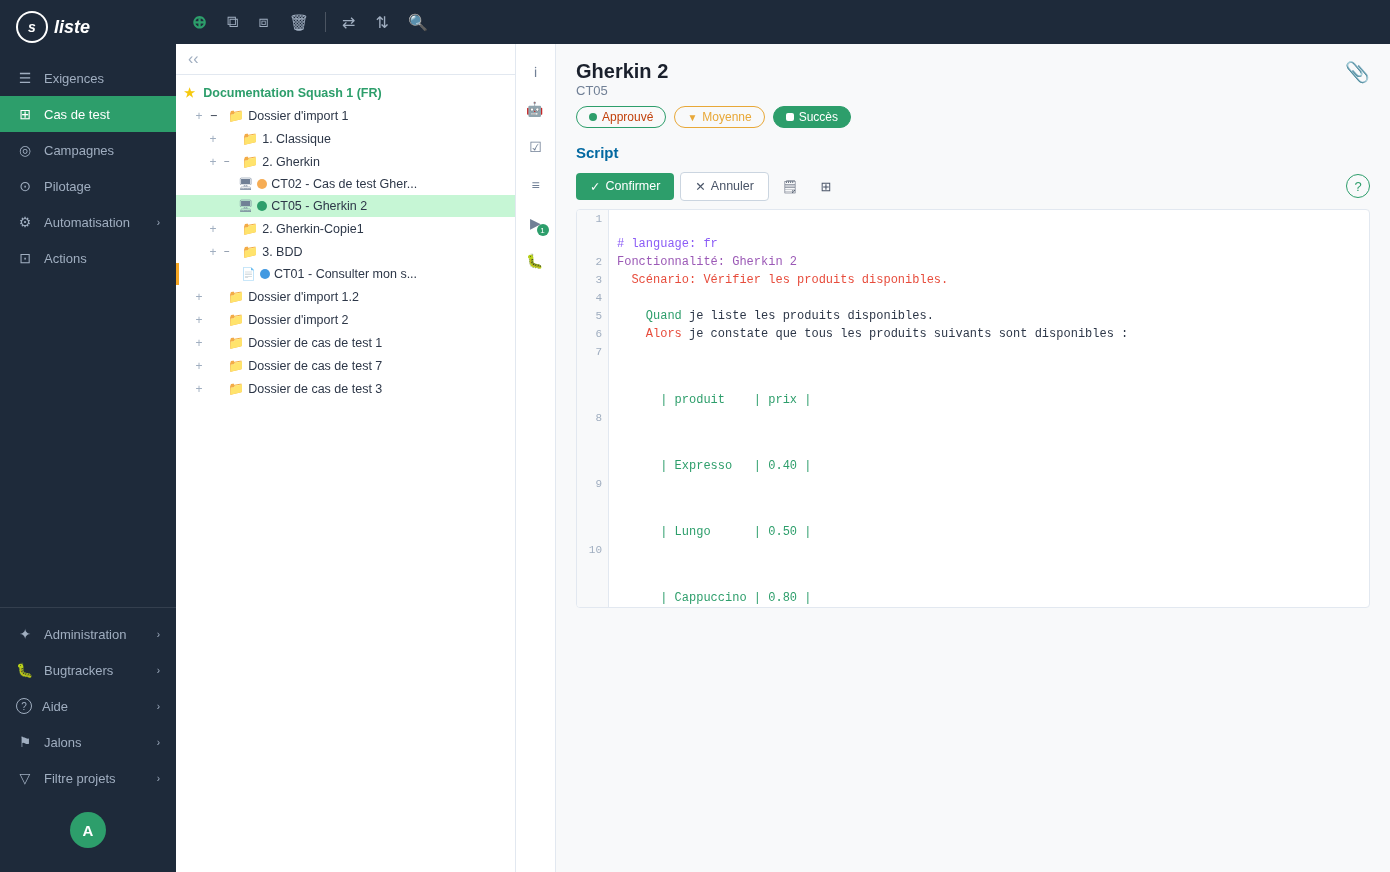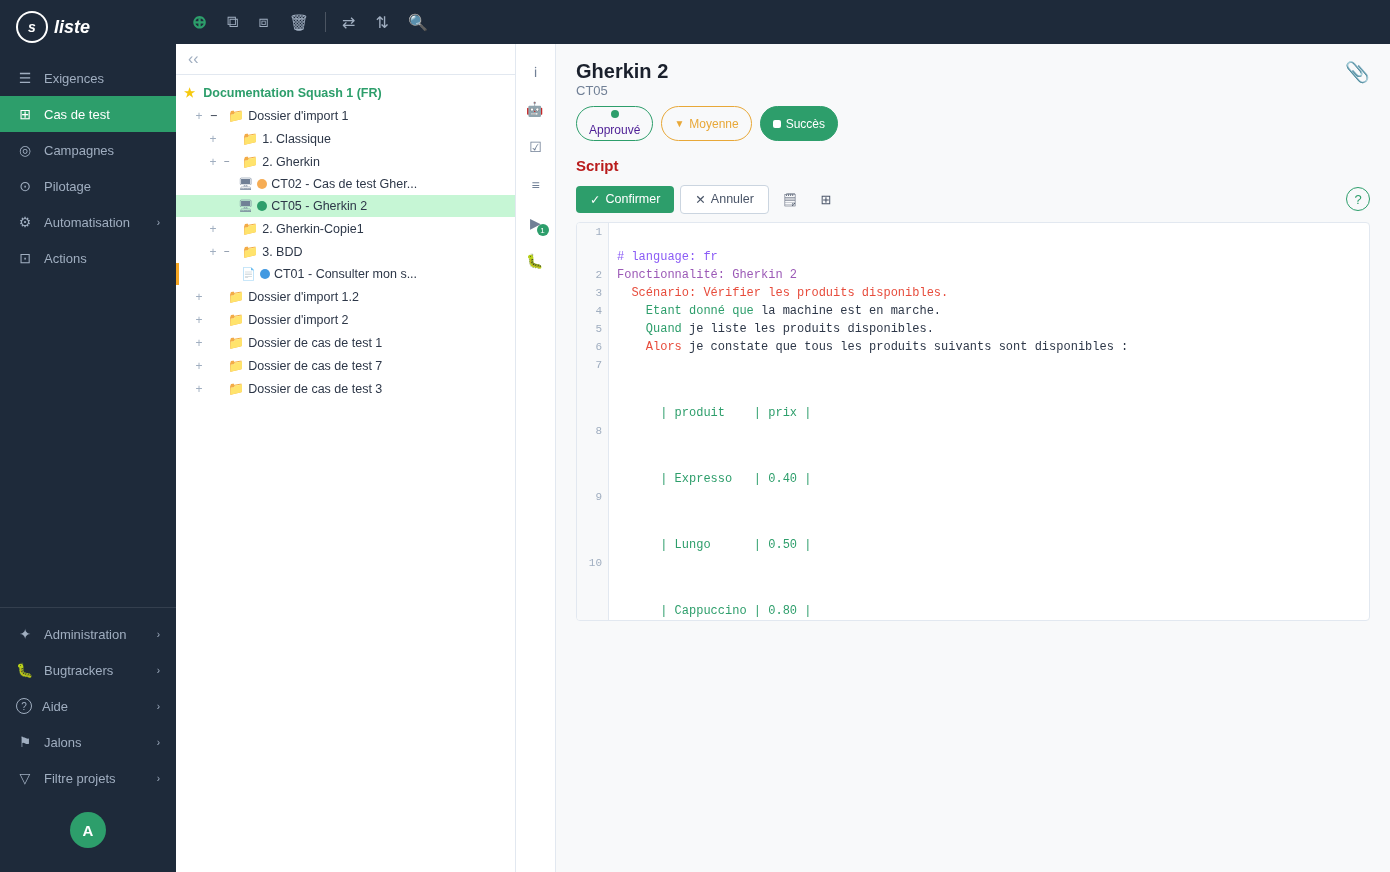--- a/index.html
+++ b/index.html
@@ -211,31 +211,31 @@
     .badge-pill {
       display: flex;
       align-items: center;
       gap: 5px;
       border: 1.5px solid;
       border-radius: 20px;
       padding: 3px 12px;
       font-size: 12px;
       font-weight: 500;
     }
-    .badge-approuve { border-color: #2d9e6b; color: #4c1d95; flex-direction: column; }
+    .badge-approuve { border-color: #2d9e6b; color: #c2410c; }
     .badge-moyenne { border-color: #e8a838; color: #e8a838; }
     .badge-succes { border-color: #2d9e6b; color: white; background: #2d9e6b; }
     .badge-dot { width: 8px; height: 8px; border-radius: 50%; }
     .badge-dot-green { background: #2d9e6b; }
 
     .script-section {}
     .script-title {
       font-size: 15px;
       font-weight: 600;
-      color: #b91c1c;
+      color: #0369a1;
       margin-bottom: 10px;
     }
 
     .script-toolbar {
       display: flex;
       align-items: center;
       gap: 6px;
       margin-bottom: 8px;
     }
     .btn-confirm {
@@ -611,21 +611,20 @@
             <div class="code-line">
               <div class="line-number">2</div>
               <div class="line-content"><span class="c-feature">Fonctionnalité: Gherkin 2</span></div>
             </div>
             <div class="code-line">
               <div class="line-number">3</div>
               <div class="line-content"><span class="c-scenario">  Scénario: Vérifier les produits disponibles.</span></div>
             </div>
             <div class="code-line">
               <div class="line-number">4</div>
-              <div class="line-content"><span class="c-given">    Etant donné que </span><span class="c-normal">la machine est en marche.</span></div>
             </div>
             <div class="code-line">
               <div class="line-number">5</div>
               <div class="line-content"><span class="c-when">    Quand </span><span class="c-normal">je liste les produits disponibles.</span></div>
             </div>
             <div class="code-line">
               <div class="line-number">6</div>
               <div class="line-content"><span class="c-then">    Alors </span><span class="c-normal">je constate que tous les produits suivants sont disponibles :</span></div>
             </div>
             <div class="code-line">

